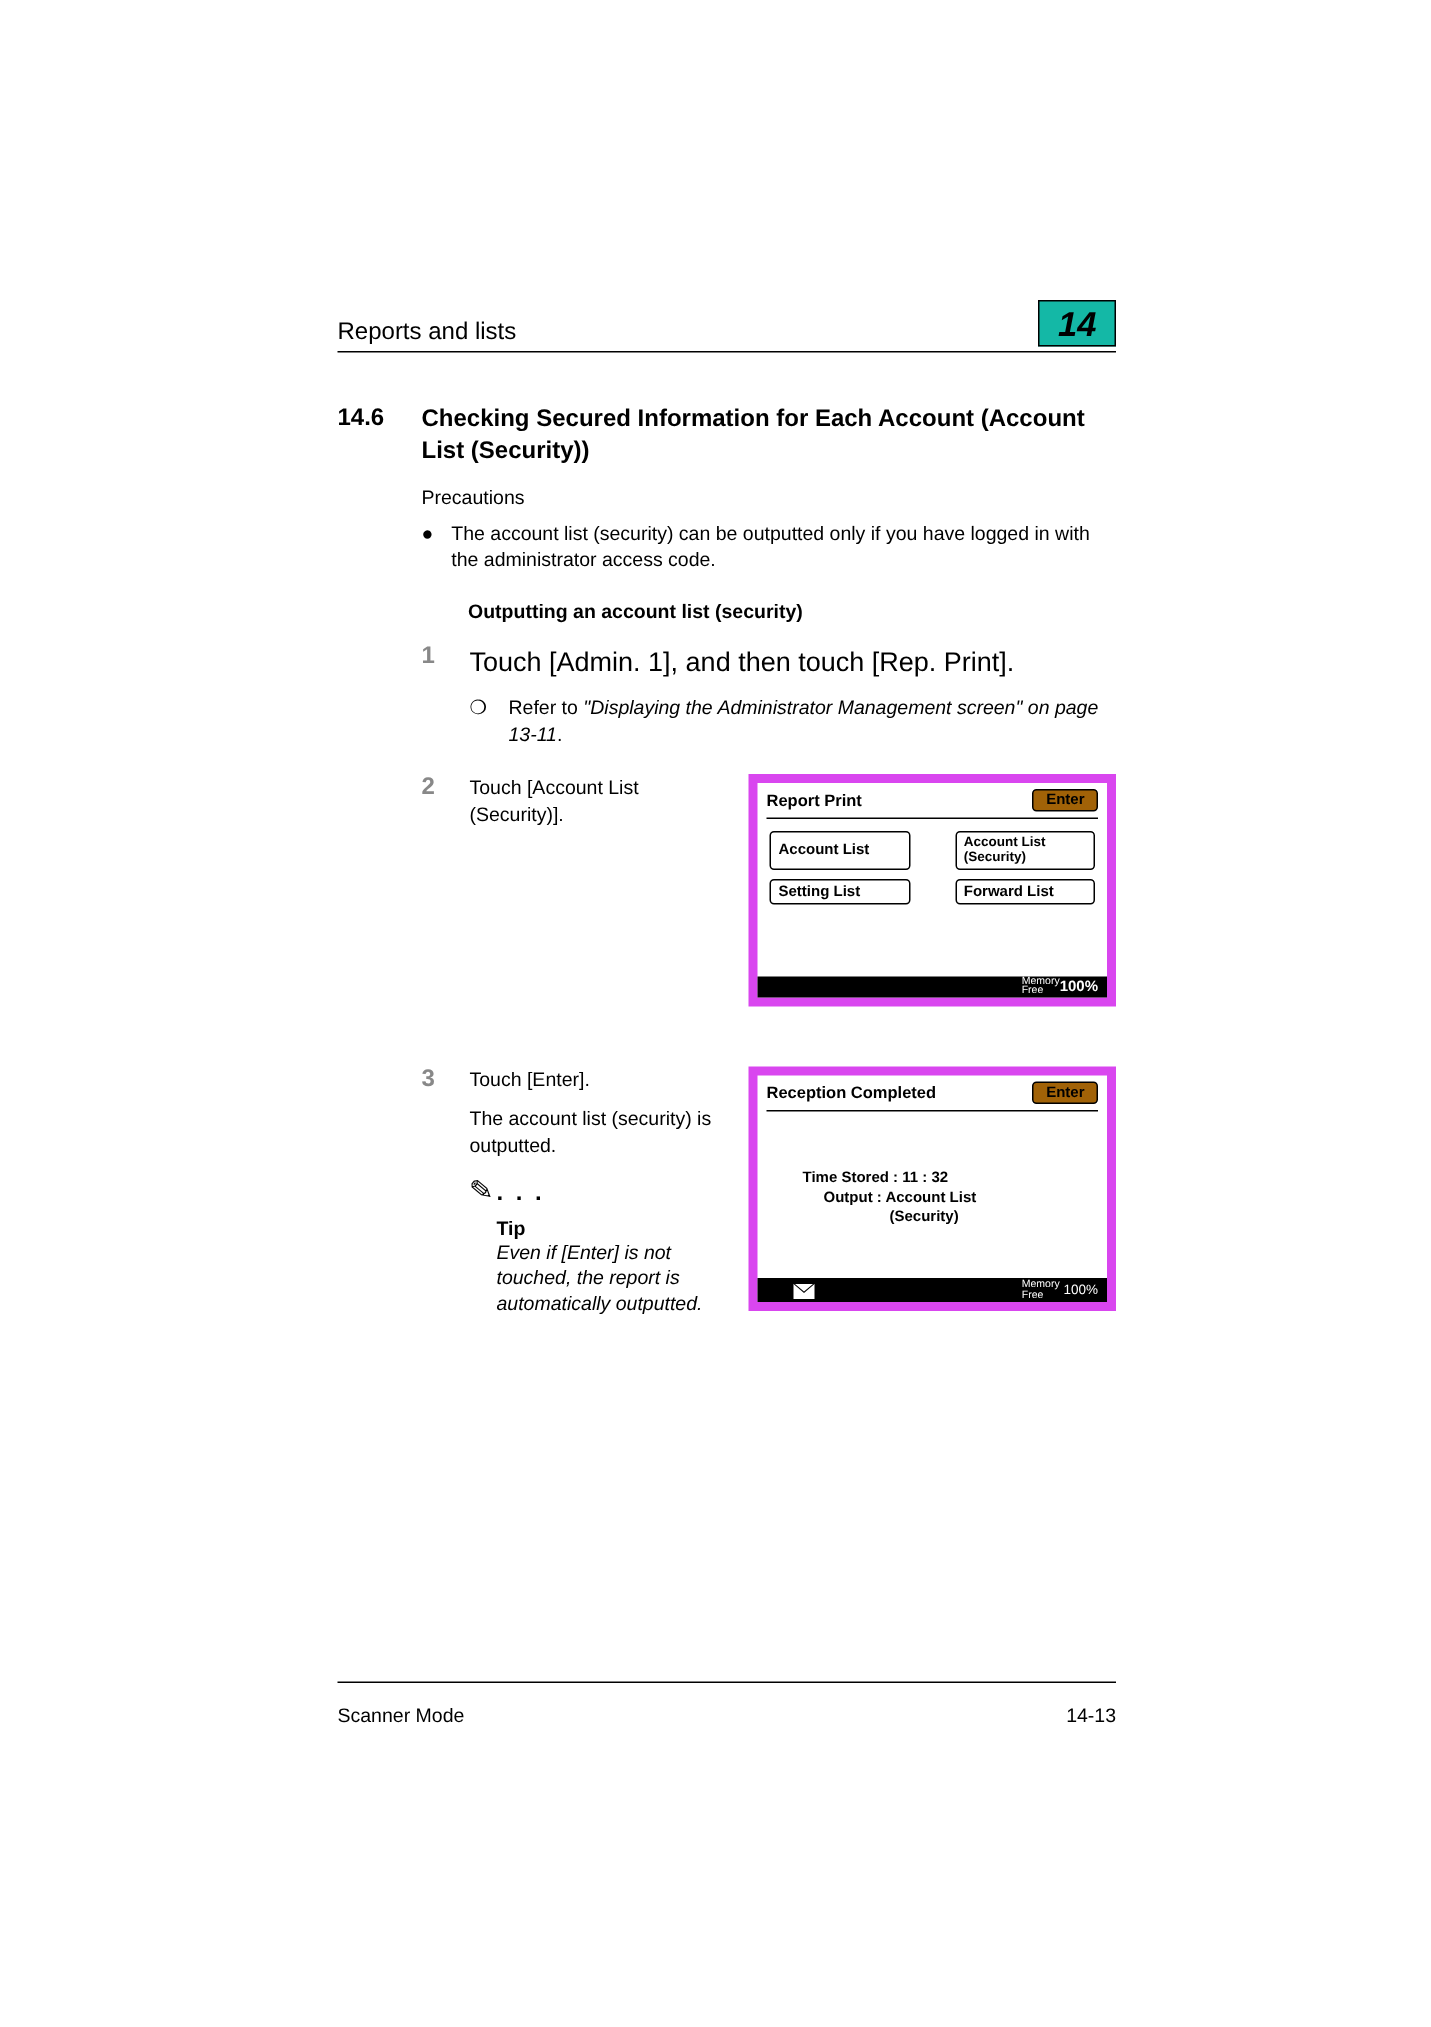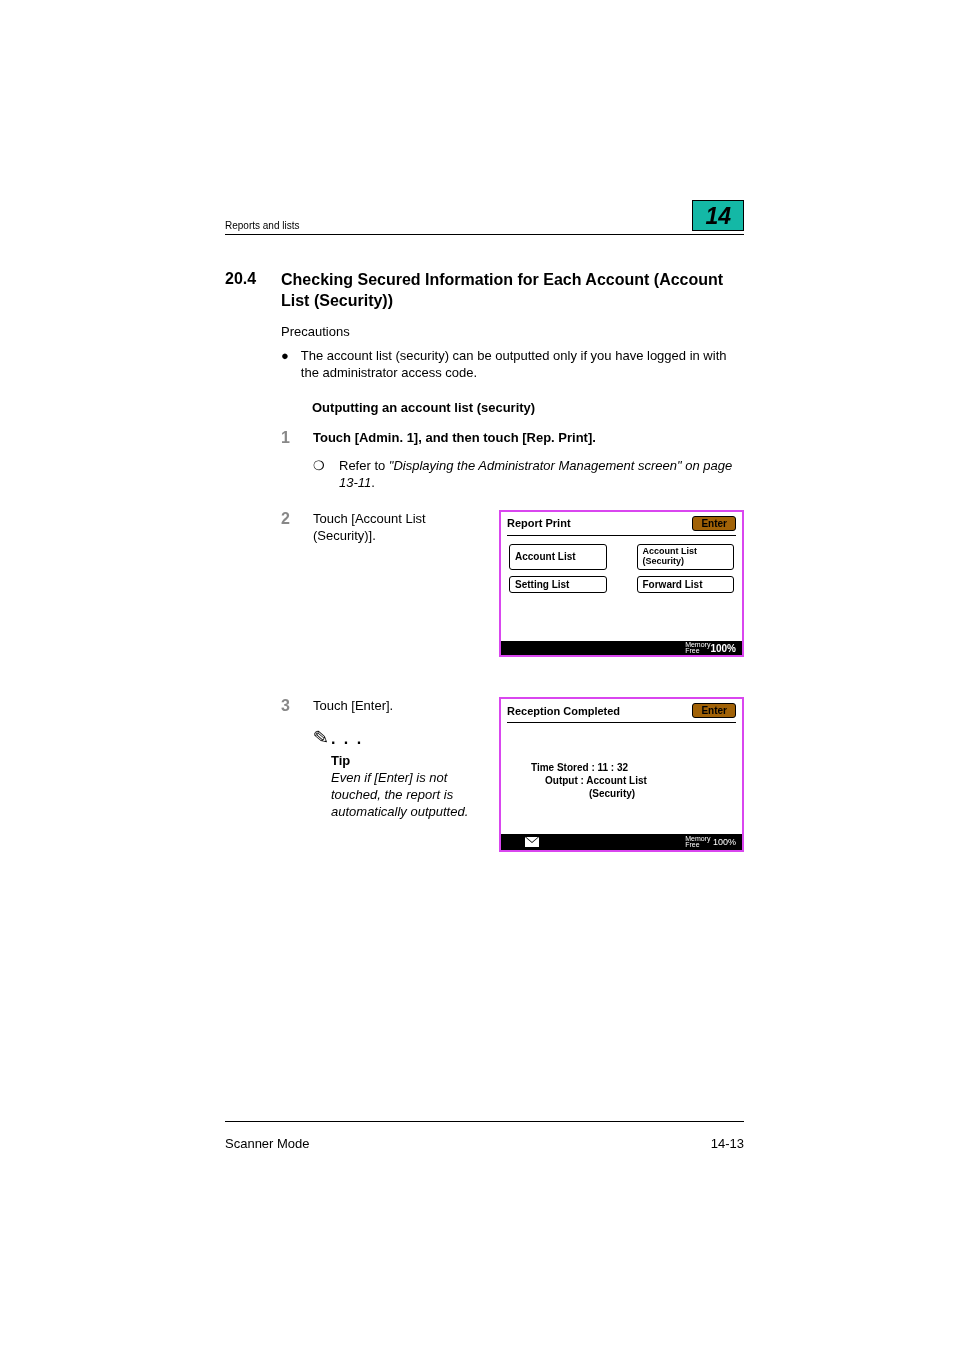--- a/index.html
+++ b/index.html
@@ -16,21 +16,21 @@
     }
     .header-row {
       display: flex;
       justify-content: space-between;
       align-items: flex-end;
       border-bottom: 1px solid #000;
       padding-bottom: 3px;
       margin-bottom: 35px;
     }
     .header-left {
-      font-size: 10px;
+      font-size: 16px;
     }
     .chapter-box {
       background: #14b8a6;
       border: 1px solid #000;
       padding: 2px 12px 0;
     }
     .chapter-box span {
       font-size: 23px;
       font-weight: bold;
       font-style: italic;
@@ -81,24 +81,23 @@
       gap: 14px;
       margin-bottom: 10px;
     }
     .step-num {
       font-size: 16px;
       font-weight: bold;
       color: #888;
       min-width: 18px;
     }
     .step-text {
-      font-size: 13px;
+      font-size: 18px;
       line-height: 1.35;
       flex: 1;
-      font-weight: bold;
     }
     .sub-row {
       display: flex;
       gap: 12px;
       margin-left: 32px;
       font-size: 13px;
       line-height: 1.35;
       margin-bottom: 18px;
     }
     .sub-mark { min-width: 14px; }
@@ -113,21 +112,21 @@
       flex: 1;
       display: flex;
       gap: 14px;
     }
     .step-body {
       font-size: 13px;
       line-height: 1.35;
     }
     .panel {
       width: 245px;
-      border: 2px solid #d946ef;
+      border: 6px solid #d946ef;
       font-size: 10px;
       background: #fff;
     }
     .panel-header {
       display: flex;
       justify-content: space-between;
       align-items: center;
       padding: 4px 6px 0 6px;
     }
     .panel-title {
@@ -243,21 +242,21 @@
 <div class="page">
 
   <div class="header-row">
     <div class="header-left">Reports and lists</div>
     <div class="chapter-box">
       <span>14</span>
     </div>
   </div>
 
   <div class="section-row">
-    <div class="section-num">20.4</div>
+    <div class="section-num">14.6</div>
     <div class="section-title">Checking Secured Information for Each Account (Account List (Security))</div>
   </div>
 
   <div class="body-block">
     <p class="precautions">Precautions</p>
     <div class="bullet-row">
       <span class="bullet-dot">●</span>
       <span>The account list (security) can be outputted only if you have logged in with the administrator access code.</span>
     </div>
     <p class="subheading">Outputting an account list (security)</p>
@@ -295,20 +294,21 @@
 Free</span><span class="pct">100%</span>
         </div>
       </div>
     </div>
 
     <div class="step-flex">
       <div class="step-left">
         <div class="step-num">3</div>
         <div class="step-body">
           <p>Touch [Enter].</p>
+          <p style="margin-top:8px;">The account list (security) is outputted.</p>
           <div class="tip-icon-row">
             <span class="pencil-icon">✎</span>
             <span class="dots">. . .</span>
           </div>
           <div class="tip-block">
             <div class="tip-label">Tip</div>
             <div class="tip-text">Even if [Enter] is not touched, the report is automatically outputted.</div>
           </div>
         </div>
       </div>

